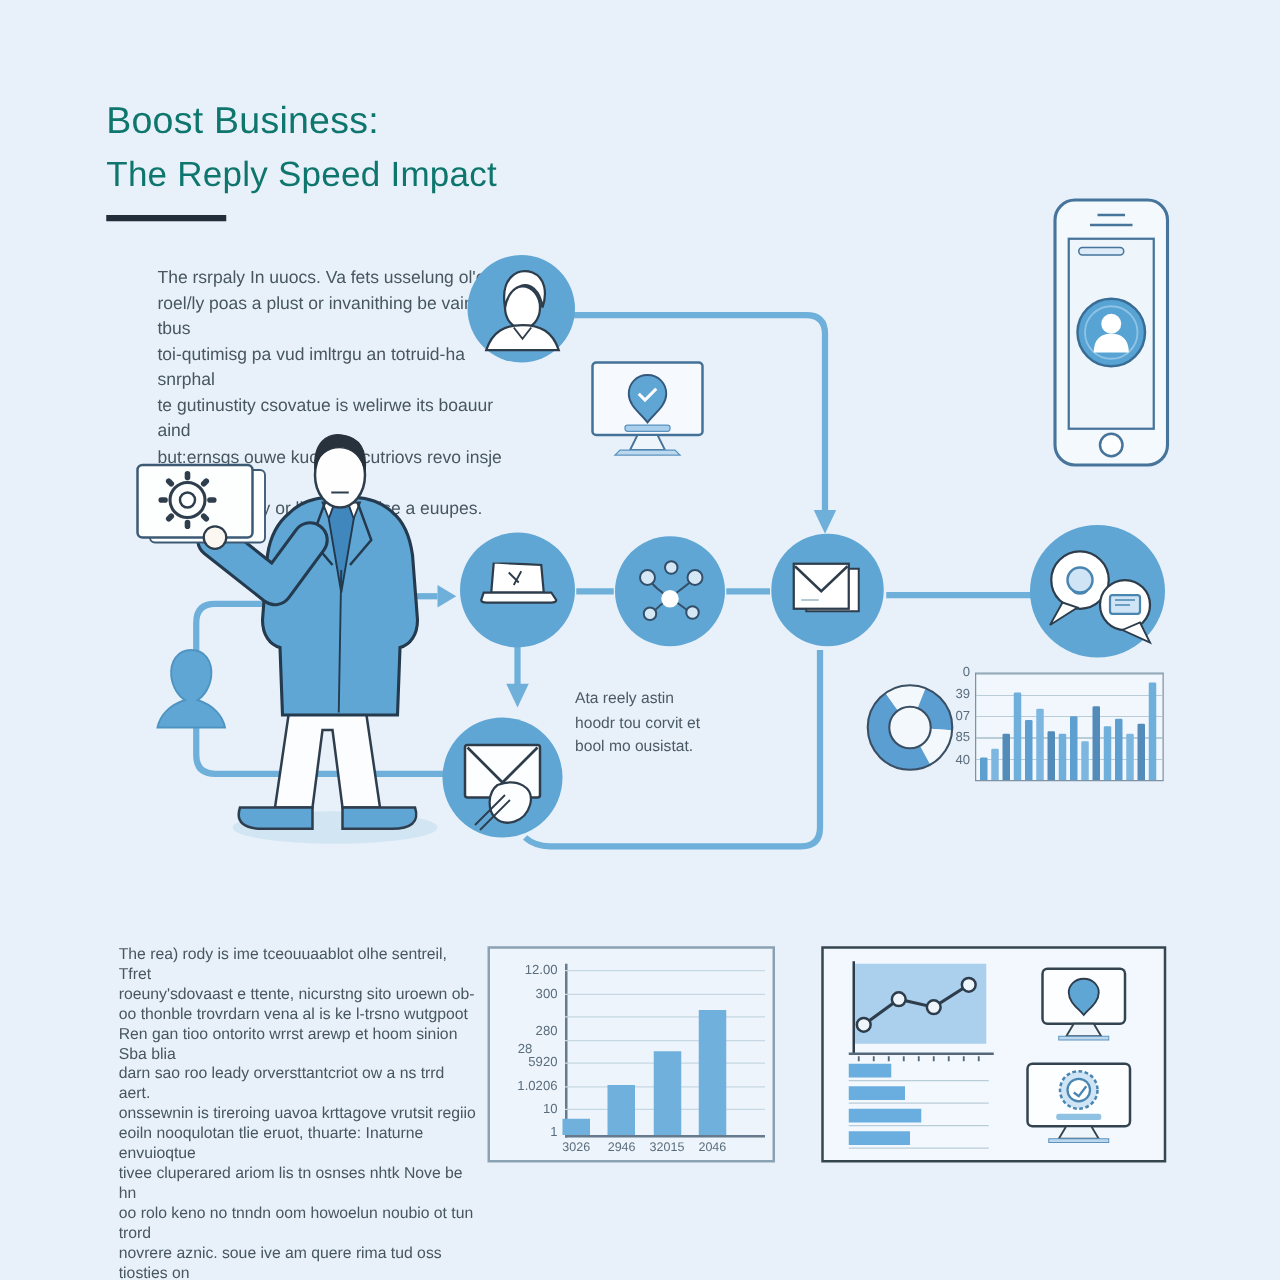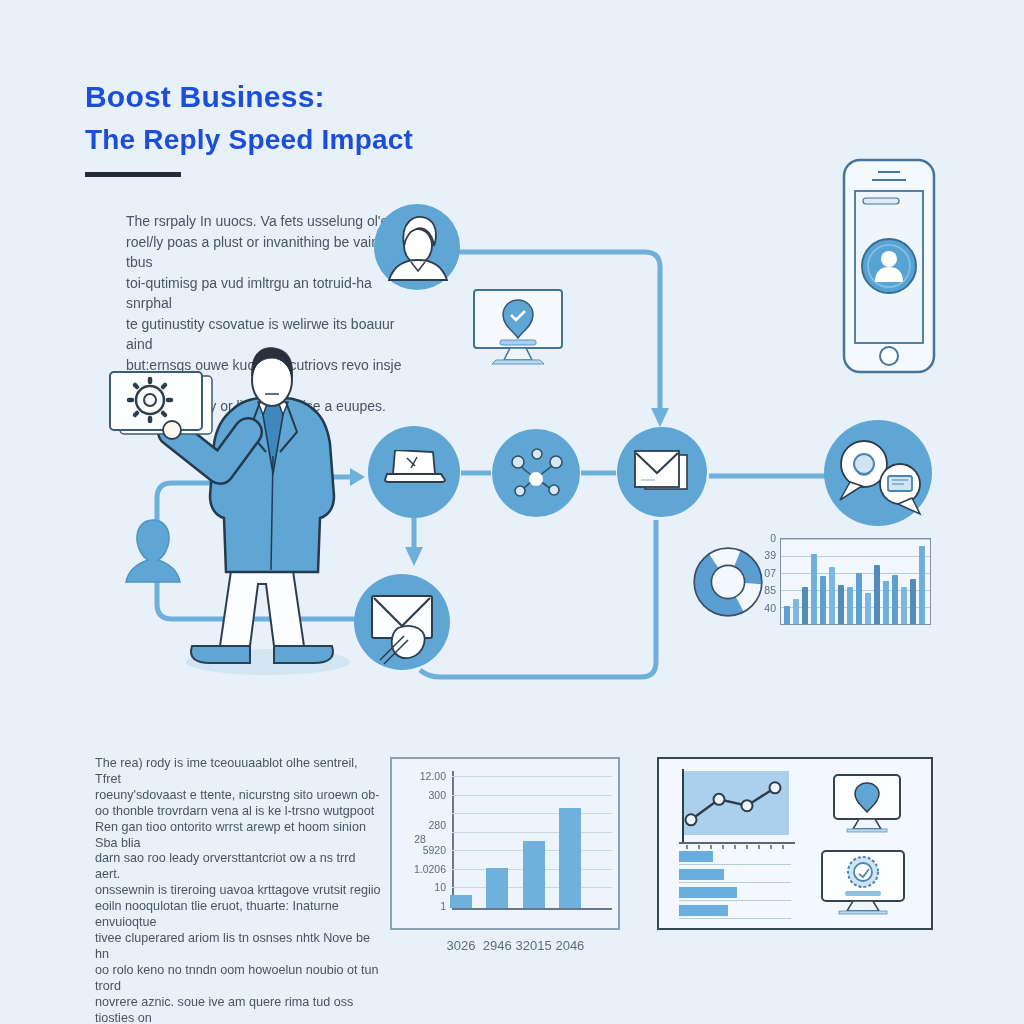--- a/index.html
+++ b/index.html
@@ -1,20 +1,20 @@
 <!DOCTYPE html>
 <html><head>
 <meta charset="utf-8">
 <style>
   html,body{margin:0;padding:0;}
   body{font-family:"Liberation Sans", sans-serif;}
   #stage{position:relative;width:1024px;height:1024px;background:#e8f1fa;overflow:hidden;}
   .abs{position:absolute;}
   
-  .title{font-weight:bold;color:#1d4ed8;line-height:1.15;letter-spacing:.2px;}
+  .title{font-weight:normal;color:#0f766e;line-height:1.15;letter-spacing:.2px;}
   .title1{left:85px;top:80px;font-size:30px;}
   .title2{left:85px;top:124px;font-size:28px;}
   .title-rule{left:85px;top:172px;width:96px;height:5px;background:#212e3a;}
   .para{color:#47565f;white-space:pre-line;}
   .intro{left:86px;top:211px;width:290px;font-size:14px;line-height:20.5px;margin-left:40px;}
   .note{color:#4c5a66;white-space:pre-line;font-size:12.5px;line-height:19.5px;}
   .top-right-note{left:702px;top:220px;width:150px;}
   .speed-note{left:729px;top:429px;width:135px;}
   .reply-note{left:460px;top:549px;width:140px;}
   .bottom-para{left:95px;top:756px;width:288px;font-size:12.6px;line-height:15.9px;}
@@ -28,21 +28,21 @@
   .mini-bars{position:absolute;left:3px;right:3px;bottom:0;height:82px;display:flex;align-items:flex-end;gap:3px;}
   .mini-bar{width:6px;border-radius:1px 1px 0 0;}
   .mini-ylabels{left:748px;top:530px;width:28px;font-size:10.5px;color:#5b6d7d;text-align:right;line-height:17.4px;}
   
   .growth-panel{left:390px;top:757px;width:226px;height:169px;border:2px solid #8ba1b4;background:#edf4fb;}
   .g-ylabel{position:absolute;left:2px;width:52px;text-align:right;font-size:10.5px;color:#5b6d7d;}
   .g-grid{position:absolute;left:60px;right:6px;height:1px;background:#c7d7e4;}
   .g-axis-y{position:absolute;left:60px;top:12px;width:2px;height:139px;background:#67798d;}
   .g-axis-x{position:absolute;left:60px;top:149px;right:6px;height:2px;background:#67798d;}
   .g-bar{position:absolute;width:22px;background:#6fb0dc;}
-  .g-xlabel{position:absolute;top:154px;width:38px;text-align:center;font-size:13px;color:#5b6d7d;margin-top:25px;}
+  .g-xlabel{position:absolute;top:154px;width:38px;text-align:center;font-size:10px;color:#5b6d7d;}
   
   .dash-panel{left:657px;top:757px;width:272px;height:169px;border:2px solid #36464f;background:#f2f8fd;}
   .hbar-list{position:absolute;left:20px;top:92px;width:112px;}
   .hbar-row{border-bottom:1px solid #b9cdd9;padding-bottom:2px;margin-bottom:4px;}
   .hbar{height:11px;background:#69aede;}
   .donut-wrap{left:686px;top:540px;width:84px;height:84px;}
 </style>
 </head>
 <body>
 
@@ -191,20 +191,23 @@
   <div class="abs node" style="left:354px;top:574px;width:96px;height:96px;">
     <svg width="96" height="96">
       <rect x="18" y="22" width="60" height="42" rx="2" fill="#fdfeff" stroke="#2e3d4c" stroke-width="2"></rect>
       <path d="M20,24 L48,52 L76,24" fill="none" stroke="#2e3d4c" stroke-width="2.2"></path>
       <circle cx="57" cy="56" r="2.5" fill="#1d2a36"></circle>
       <path d="M44,54 C60,48 74,56 70,70 C66,84 50,88 42,80 C36,74 36,60 44,54 Z" fill="#fdfeff" stroke="#2e3d4c" stroke-width="1.8"></path>
       <path d="M26,86 L50,62 M30,90 L54,66" stroke="#2e3d4c" stroke-width="1.5"></path>
     </svg>
   </div>
 
+  <div class="abs note reply-note">Ata reely astin
+hoodr tou corvit et
+bool mo ousistat.</div>
 
   <div class="abs donut-wrap">
     <svg width="84" height="84" viewBox="0 0 80 80">
       <circle cx="40" cy="40" r="15.8" fill="#f3f8fc"></circle>
       <g>
           <circle cx="40" cy="40" r="24" fill="none" stroke="#f3f8fc" stroke-width="16.5" stroke-dasharray="9.047786842338605 150.79644737231007" stroke-dashoffset="0" transform="rotate(-90 40 40)"></circle>
           <circle cx="40" cy="40" r="24" fill="none" stroke="#5b9fd2" stroke-width="16.5" stroke-dasharray="30.159289474462014 150.79644737231007" stroke-dashoffset="-9.047786842338605" transform="rotate(-90 40 40)"></circle>
           <circle cx="40" cy="40" r="24" fill="none" stroke="#f3f8fc" stroke-width="16.5" stroke-dasharray="24.127431579569613 150.79644737231007" stroke-dashoffset="-39.20707631680062" transform="rotate(-90 40 40)"></circle>
           <circle cx="40" cy="40" r="24" fill="none" stroke="#5b9fd2" stroke-width="16.5" stroke-dasharray="72.38229473870884 150.79644737231007" stroke-dashoffset="-63.334507896370226" transform="rotate(-90 40 40)"></circle>
           <circle cx="40" cy="40" r="24" fill="none" stroke="#f3f8fc" stroke-width="16.5" stroke-dasharray="15.079644737231007 150.79644737231007" stroke-dashoffset="-135.71680263507906" transform="rotate(-90 40 40)"></circle>

